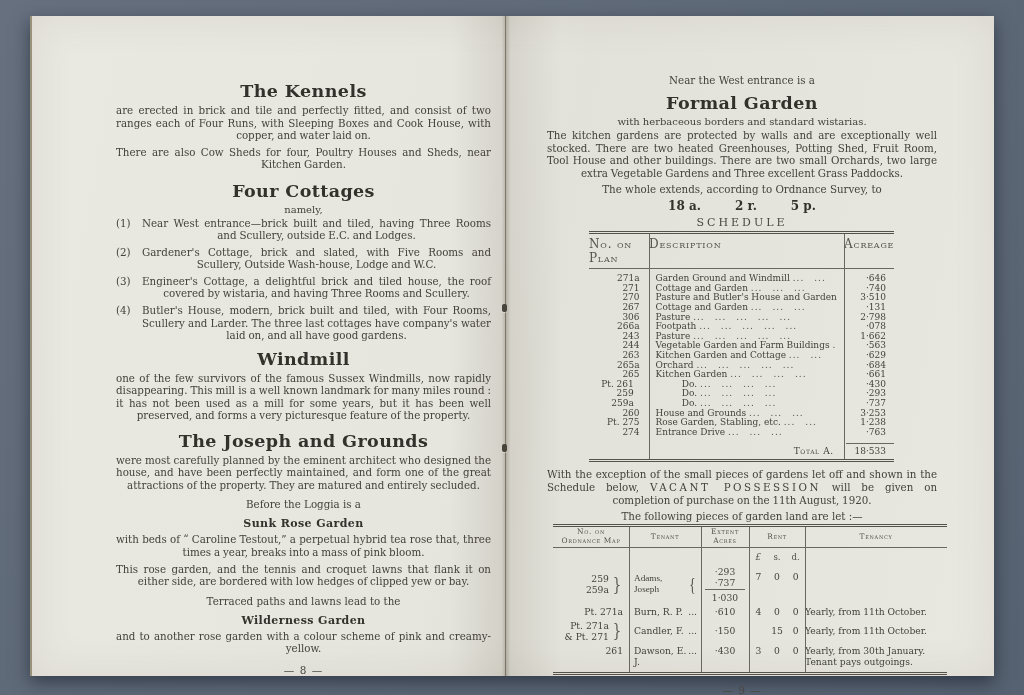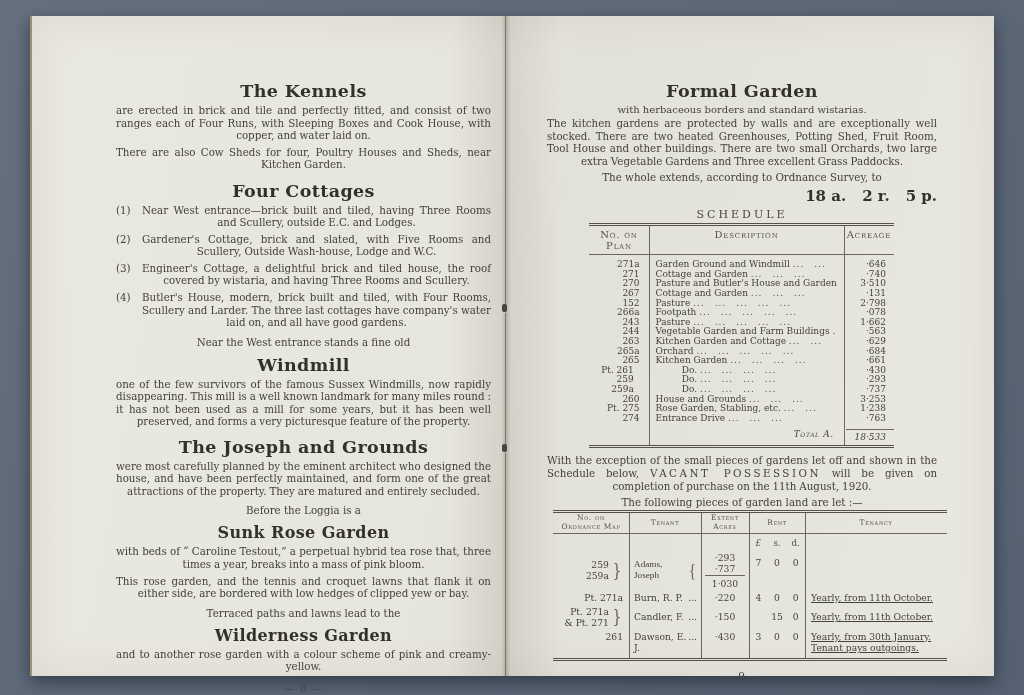--- a/index.html
+++ b/index.html
@@ -23,66 +23,66 @@
   .fold-line{position:absolute;top:0;bottom:0;left:473px;width:1px;background:rgba(80,70,50,.55);}
   .staple{position:absolute;left:470px;width:5px;height:8px;background:#47453b;border-radius:2px;box-shadow:0 1px 1px rgba(255,255,255,.4);}
   .staple.s1{top:288px}.staple.s2{top:428px}
 
   .page{position:relative;height:100%;box-sizing:border-box;}
   .page-left{width:473px;padding:58px 14px 0 84px;}
   .page-right{width:489px;padding:58px 57px 0 42px;}
 
   
   .h-big{font-size:17.5px;font-weight:bold;color:#33312c;text-align:center;letter-spacing:.4px;margin:7px 0 3px;}
-  .h-mid{font-size:16px;font-weight:bold;color:#33312c;text-align:center;letter-spacing:.4px;margin:7px 0 3px;}
+  .h-mid{font-size:11px;font-weight:bold;color:#33312c;text-align:center;letter-spacing:.4px;margin:7px 0 3px;}
   .para{font-size:10.3px;line-height:1.22;text-align:justify;text-align-last:center;margin:2px 0 4px;word-spacing:-.4px;}
   .lead{font-size:10.3px;text-align:center;margin:7px 0 1px;}
   .sub-center{font-size:10px;text-align:center;margin:0 0 2px;}
   .cottage{position:relative;padding-left:26px;font-size:10.3px;line-height:1.22;text-align:justify;text-align-last:center;margin:0 0 4px;word-spacing:-.4px;}
   .cnum{position:absolute;left:0;top:0;}
   .pagenum{font-size:10.5px;text-align:center;letter-spacing:1px;color:#4a4742;margin-top:9px;}
 
   
-  .extent-line{display:flex;justify-content:flex-end;gap:16px;font-size:15px;font-weight:bold;color:#33312c;margin:4px 0 2px;}
+  .extent-line{display:flex;justify-content:center;gap:34px;font-size:12px;font-weight:bold;color:#33312c;margin:4px 0 2px;}
   .schedule-title{font-size:11px;letter-spacing:3px;text-align:center;color:#4a4742;margin:3px 0 2px;}
 
   
   .stable{position:relative;width:305px;margin-left:42px;border-top:3px double #55524a;border-bottom:3px double #55524a;font-size:9px;}
   .stable .vl{position:absolute;top:0;bottom:0;width:1px;background:#6a675c;}
   .stable .vl1{left:60px}.stable .vl2{left:255px}
-  .sthead{display:flex;border-bottom:1px solid #6a675c;padding:3px 0;font-size:10px;font-variant-caps:small-caps;letter-spacing:.8px;color:#55534c;text-align:center;}
+  .sthead{display:flex;border-bottom:1px solid #6a675c;padding:3px 0;font-size:12px;font-variant-caps:small-caps;letter-spacing:.8px;color:#55534c;}
   .sthead .thno{width:60px}.sthead .thdesc{width:195px}.sthead .thacre{width:50px}
   .sbody{padding:5px 0 2px;}
   .srow{display:flex;line-height:9.6px;}
   .srow .sno{width:52px;text-align:right;padding-right:8px;}
   .srow .sdesc{width:187px;padding-left:8px;white-space:nowrap;overflow:hidden;}
   .srow .sdesc.indent{padding-left:40px;}
   .srow .dots{letter-spacing:1px;color:#55534c;}
   .srow .sacre{width:50px;text-align:right;padding-right:8px;}
-  .total-row{display:flex;align-items:flex-start;padding:4px 0 3px;font-style:italic;}
+  .total-row{display:flex;align-items:flex-end;padding:4px 0 3px;}
   .total-row .tlabel{width:255px;text-align:right;padding-right:12px;font-variant-caps:small-caps;letter-spacing:.6px;}
   .total-row .tval{width:42px;text-align:right;border-top:1px solid #6a675c;padding:2px 8px 0 0;}
 
   .vacant{font-size:10.3px;line-height:1.25;text-align:justify;text-align-last:center;margin:6px 0 3px;word-spacing:-.4px;}
   .vacant .emph{letter-spacing:2.5px;}
 
   
   .ltable{position:relative;width:394px;margin-left:6px;border-top:3px double #55524a;border-bottom:3px double #55524a;font-size:9.2px;margin-top:2px;}
   .ltable .vl{position:absolute;top:0;bottom:0;width:1px;background:#6a675c;}
   .lv1{left:76px}.lv2{left:148px}.lv3{left:196px}.lv4{left:252px}
   .lthead{display:flex;border-bottom:1px solid #6a675c;align-items:center;min-height:20px;
     font-size:7.4px;font-variant-caps:small-caps;letter-spacing:.7px;color:#55534c;text-align:center;white-space:pre-line;line-height:1.15;}
   .c1{width:76px}.c2{width:72px}.c3{width:48px}.c4{width:56px}.c5{width:142px}
   .lthead .c2{width:72px}
   .lrow{display:flex;line-height:11px;}
   .lrow .c1{text-align:right;padding-right:6px;box-sizing:border-box;}
   .lrow .c2{padding-left:5px;box-sizing:border-box;display:flex;justify-content:space-between;padding-right:4px;}
   .lrow .c3{text-align:center;}
   .lrow .c4{display:grid;grid-template-columns:1fr 1fr 1fr;text-align:center;}
-  .lrow .c5{padding-left:6px;box-sizing:border-box;text-decoration:underline;}
+  .lrow .c5{box-sizing:border-box;}
   .units-row{margin-top:2px;font-size:8.6px;color:#55534c;}
   .adams{margin-top:1px;}
   .adams .c1{display:flex;justify-content:flex-end;align-items:center;gap:2px;}
   .adams .mapnums{text-align:right;line-height:11px;}
   .brace{font-size:19px;font-weight:normal;color:#55534c;transform:scaleX(.7);}
   .adams .c2{align-items:center;font-family:Liberation Serif, serif;}
   .adams .c3 .ext2{border-bottom:1px solid #6a675c;padding-bottom:1px;margin:0 4px;}
   .adams .c3 .subtotal{padding-top:2px;}
   .adams .c4{align-content:start;padding-top:5px;}
   .tworow .c1{display:flex;justify-content:flex-end;align-items:center;gap:2px;}
@@ -96,58 +96,59 @@
 
 <div class="scene">
   <div class="booklet">
 
     <div class="page page-left">
       <div class="h-big">The Kennels</div>
       <div class="para">are erected in brick and tile and perfectly fitted, and consist of two ranges each of Four Runs, with Sleeping Boxes and Cook House, with copper, and water laid on.</div>
       <div class="para">There are also Cow Sheds for four, Poultry Houses and Sheds, near Kitchen Garden.</div>
 
       <div class="h-big" style="margin-top:10px">Four Cottages</div>
+      <div class="sub-center">namely,</div>
 
       <div class="cottage">
         <span class="cnum">(1)</span>
         <span>Near West entrance—brick built and tiled, having Three Rooms and Scullery, outside E.C. and Lodges.</span>
       </div>
       <div class="cottage">
         <span class="cnum">(2)</span>
         <span>Gardener's Cottage, brick and slated, with Five Rooms and Scullery, Outside Wash-house, Lodge and W.C.</span>
       </div>
       <div class="cottage">
         <span class="cnum">(3)</span>
         <span>Engineer's Cottage, a delightful brick and tiled house, the roof covered by wistaria, and having Three Rooms and Scullery.</span>
       </div>
       <div class="cottage">
         <span class="cnum">(4)</span>
         <span>Butler's House, modern, brick built and tiled, with Four Rooms, Scullery and Larder.  The three last cottages have company's water laid on, and all have good gardens.</span>
       </div>
 
-      <div class="lead">Near the West entrance stands a fine old</div>
       <div class="h-big">Windmill</div>
       <div class="para">one of the few survivors of the famous Sussex Windmills, now rapidly disappearing.  This mill is a well known landmark for many miles round : it has not been used as a mill for some years, but it has been well preserved, and forms a very picturesque feature of the property.</div>
 
       <div class="h-big" style="margin-top:9px">The Joseph and Grounds</div>
       <div class="para">were most carefully planned by the eminent architect who designed the house, and have been perfectly maintained, and form one of the great attractions of the property.  They are matured and entirely secluded.</div>
 
       <div class="lead">Before the Loggia is a</div>
       <div class="h-mid">Sunk Rose Garden</div>
       <div class="para">with beds of “ Caroline Testout,” a perpetual hybrid tea rose that, three times a year, breaks into a mass of pink bloom.</div>
       <div class="para">This rose garden, and the tennis and croquet lawns that flank it on either side, are bordered with low hedges of clipped yew or bay.</div>
 
       <div class="lead">Terraced paths and lawns lead to the</div>
       <div class="h-mid">Wilderness Garden</div>
       <div class="para">and to another rose garden with a colour scheme of pink and creamy-yellow.</div>
 
       <div class="pagenum">— 8 —</div>
     </div>
 
     <div class="page page-right">
+      <div class="lead" style="margin-top:0">Near the West entrance is a</div>
       <div class="h-big">Formal Garden</div>
       <div class="sub-center">with herbaceous borders and standard wistarias.</div>
       <div class="para">The kitchen gardens are protected by walls and are exceptionally well stocked.  There are two heated Greenhouses, Potting Shed, Fruit Room, Tool House and other buildings.  There are two small Orchards, two large extra Vegetable Gardens and Three excellent Grass Paddocks.</div>
       <div class="lead" style="margin-top:2px">The whole extends, according to Ordnance Survey, to</div>
 
       <div class="extent-line">
         <span>18 a.</span>
         <span>2 r.</span>
         <span>5 p.</span>
       </div>
@@ -177,21 +178,21 @@
               <span class="sno">270</span>
               <span class="sdesc"><span>Pasture and Butler's House and Garden</span> </span>
               <span class="sacre">3·510</span>
             </div>
           <div class="srow">
               <span class="sno">267</span>
               <span class="sdesc"><span>Cottage and Garden</span> <span class="dots">... ... ...</span></span>
               <span class="sacre">·131</span>
             </div>
           <div class="srow">
-              <span class="sno">152</span>
+              <span class="sno">306</span>
               <span class="sdesc"><span>Pasture</span> <span class="dots">... ... ... ... ...</span></span>
               <span class="sacre">2·798</span>
             </div>
           <div class="srow">
               <span class="sno">266a</span>
               <span class="sdesc"><span>Footpath</span> <span class="dots">... ... ... ... ...</span></span>
               <span class="sacre">·078</span>
             </div>
           <div class="srow">
               <span class="sno">243</span>
@@ -308,21 +309,21 @@
               <span>0</span>
             </span>
             <span class="c5"></span>
           </div>
           <div class="lrow t2">
             <span class="c1">Pt. 271a</span>
             <span class="c2">
               <span>Burn, R. P.</span>
               <span class="dots">...</span>
             </span>
-            <span class="c3">·220</span>
+            <span class="c3">·610</span>
             <span class="c4">
               <span>4</span>
               <span>0</span>
               <span>0</span>
             </span>
             <span class="c5">Yearly, from 11th October.</span>
           </div>
           <div class="lrow t2 tworow">
             <span class="c1">
               <span class="mapnums"><span>Pt. 271a</span><br><span>&amp; Pt. 271</span></span>

